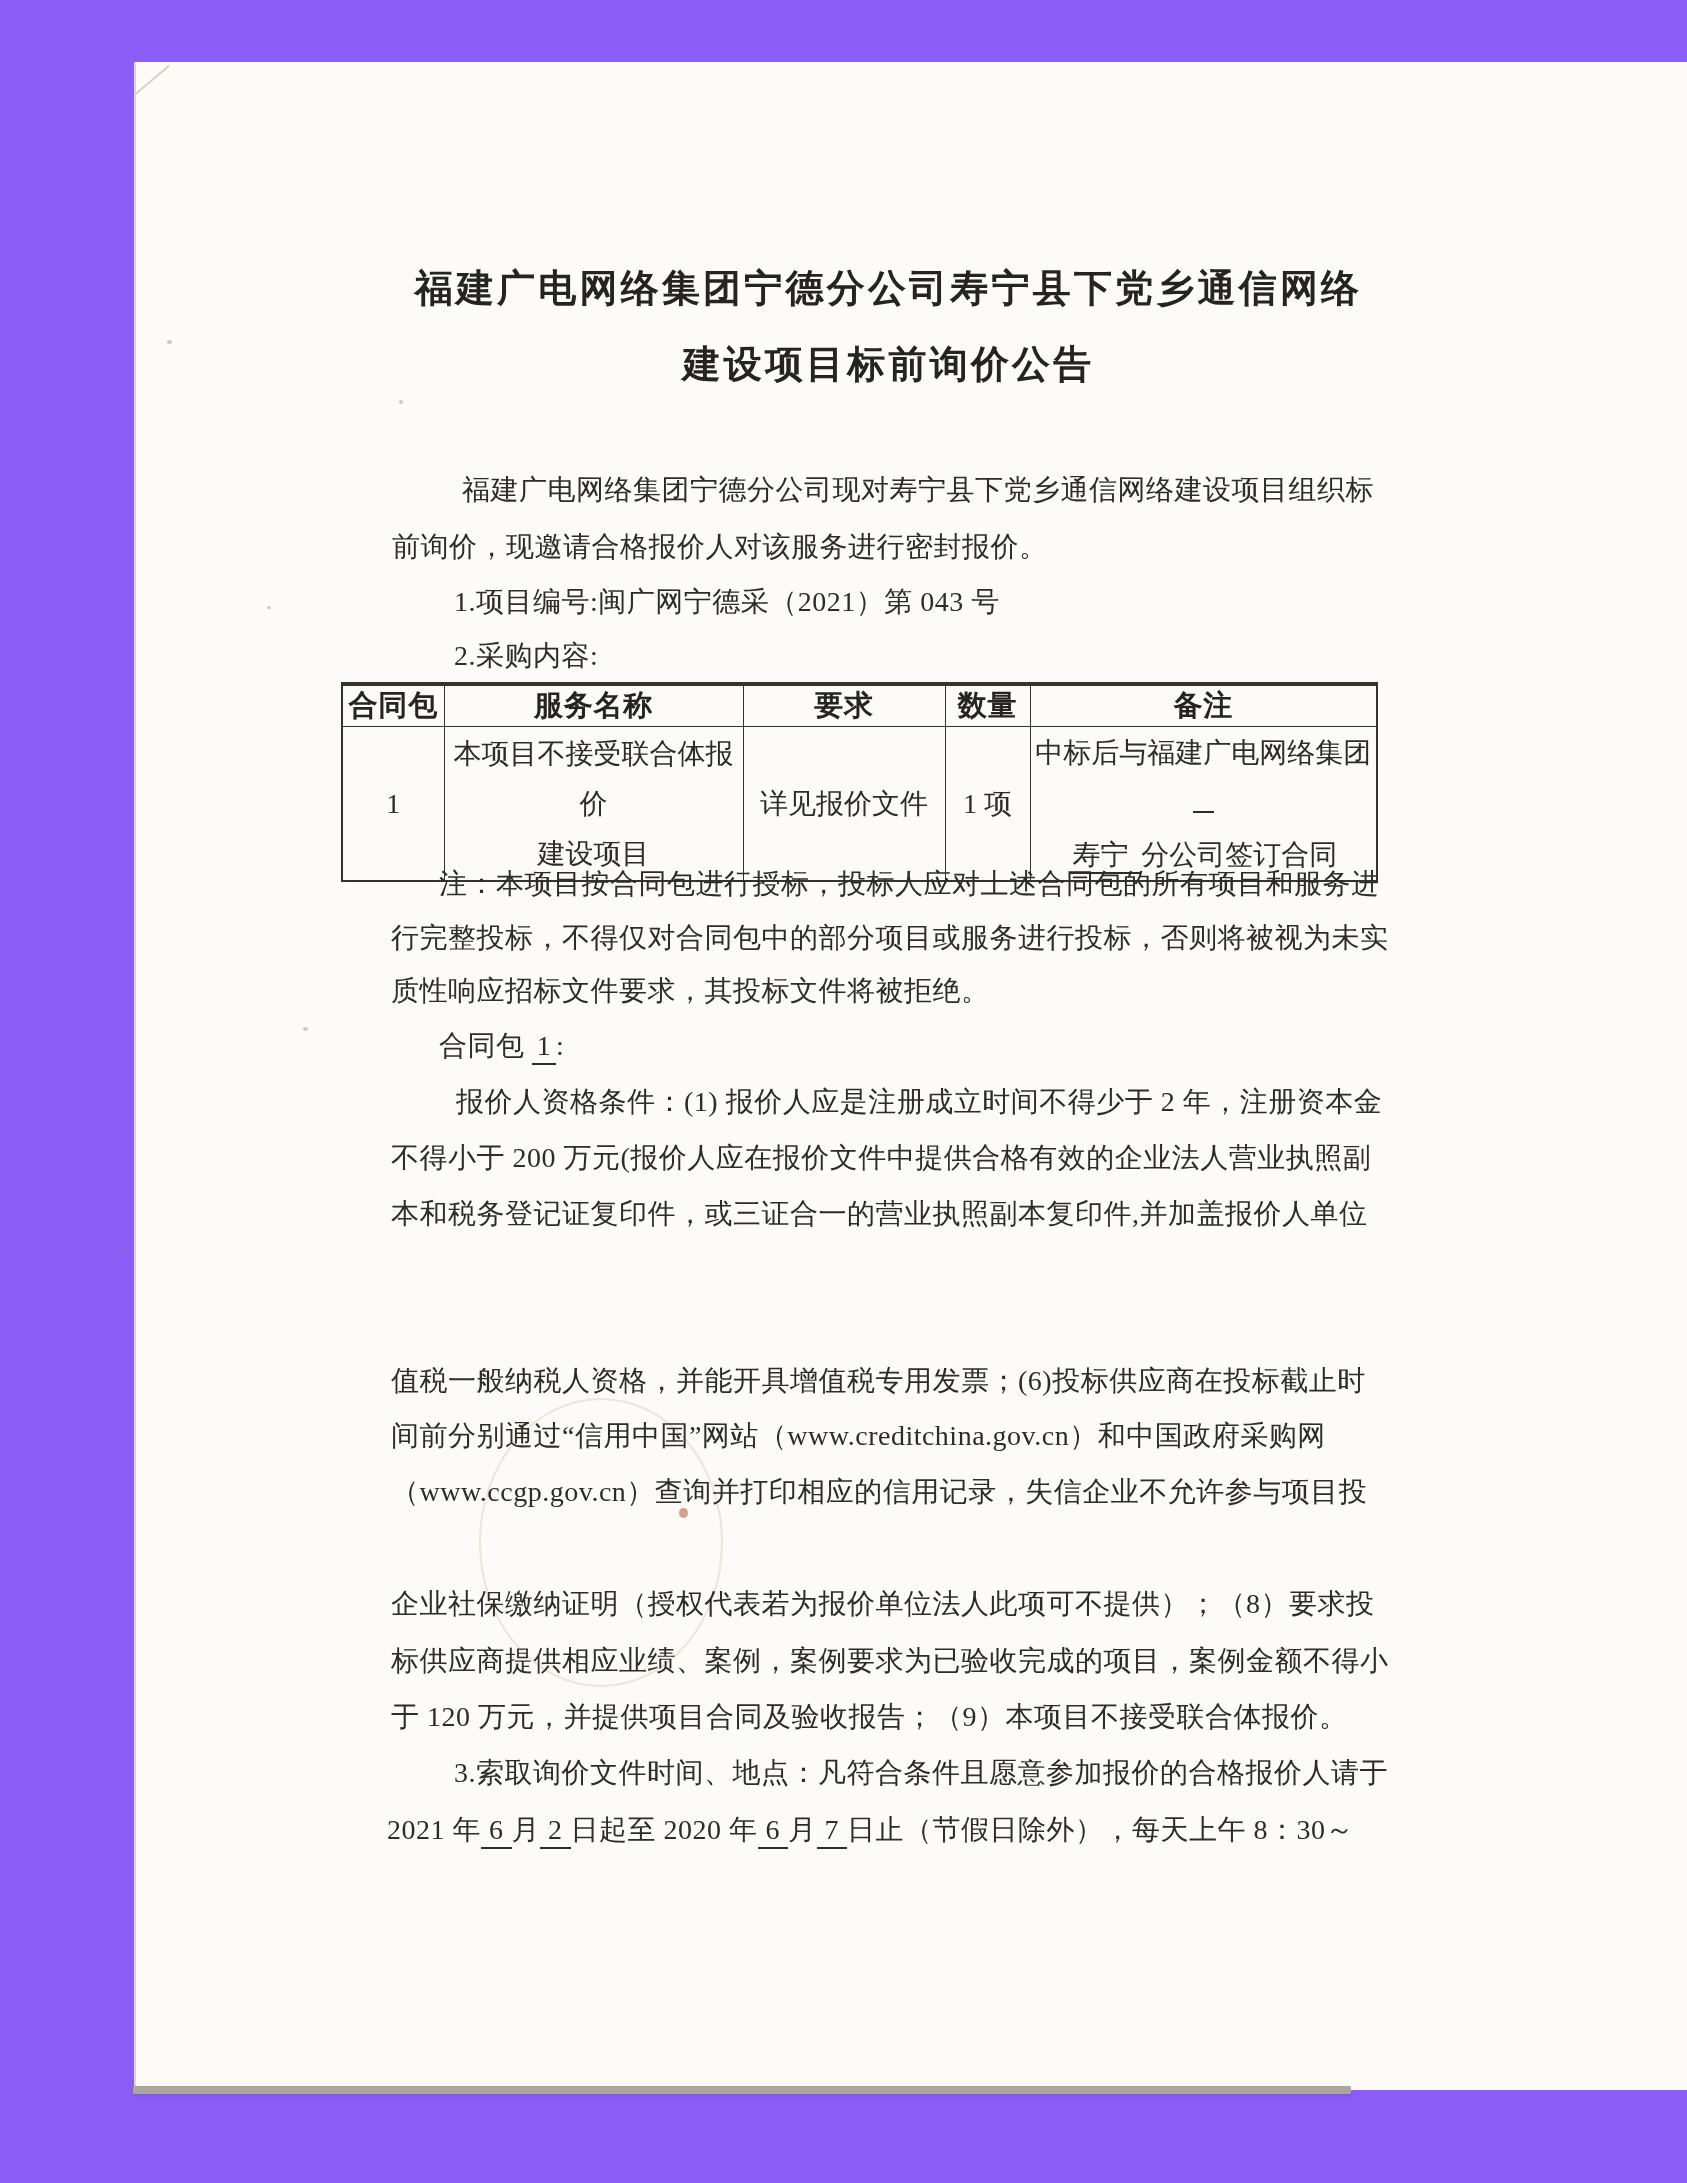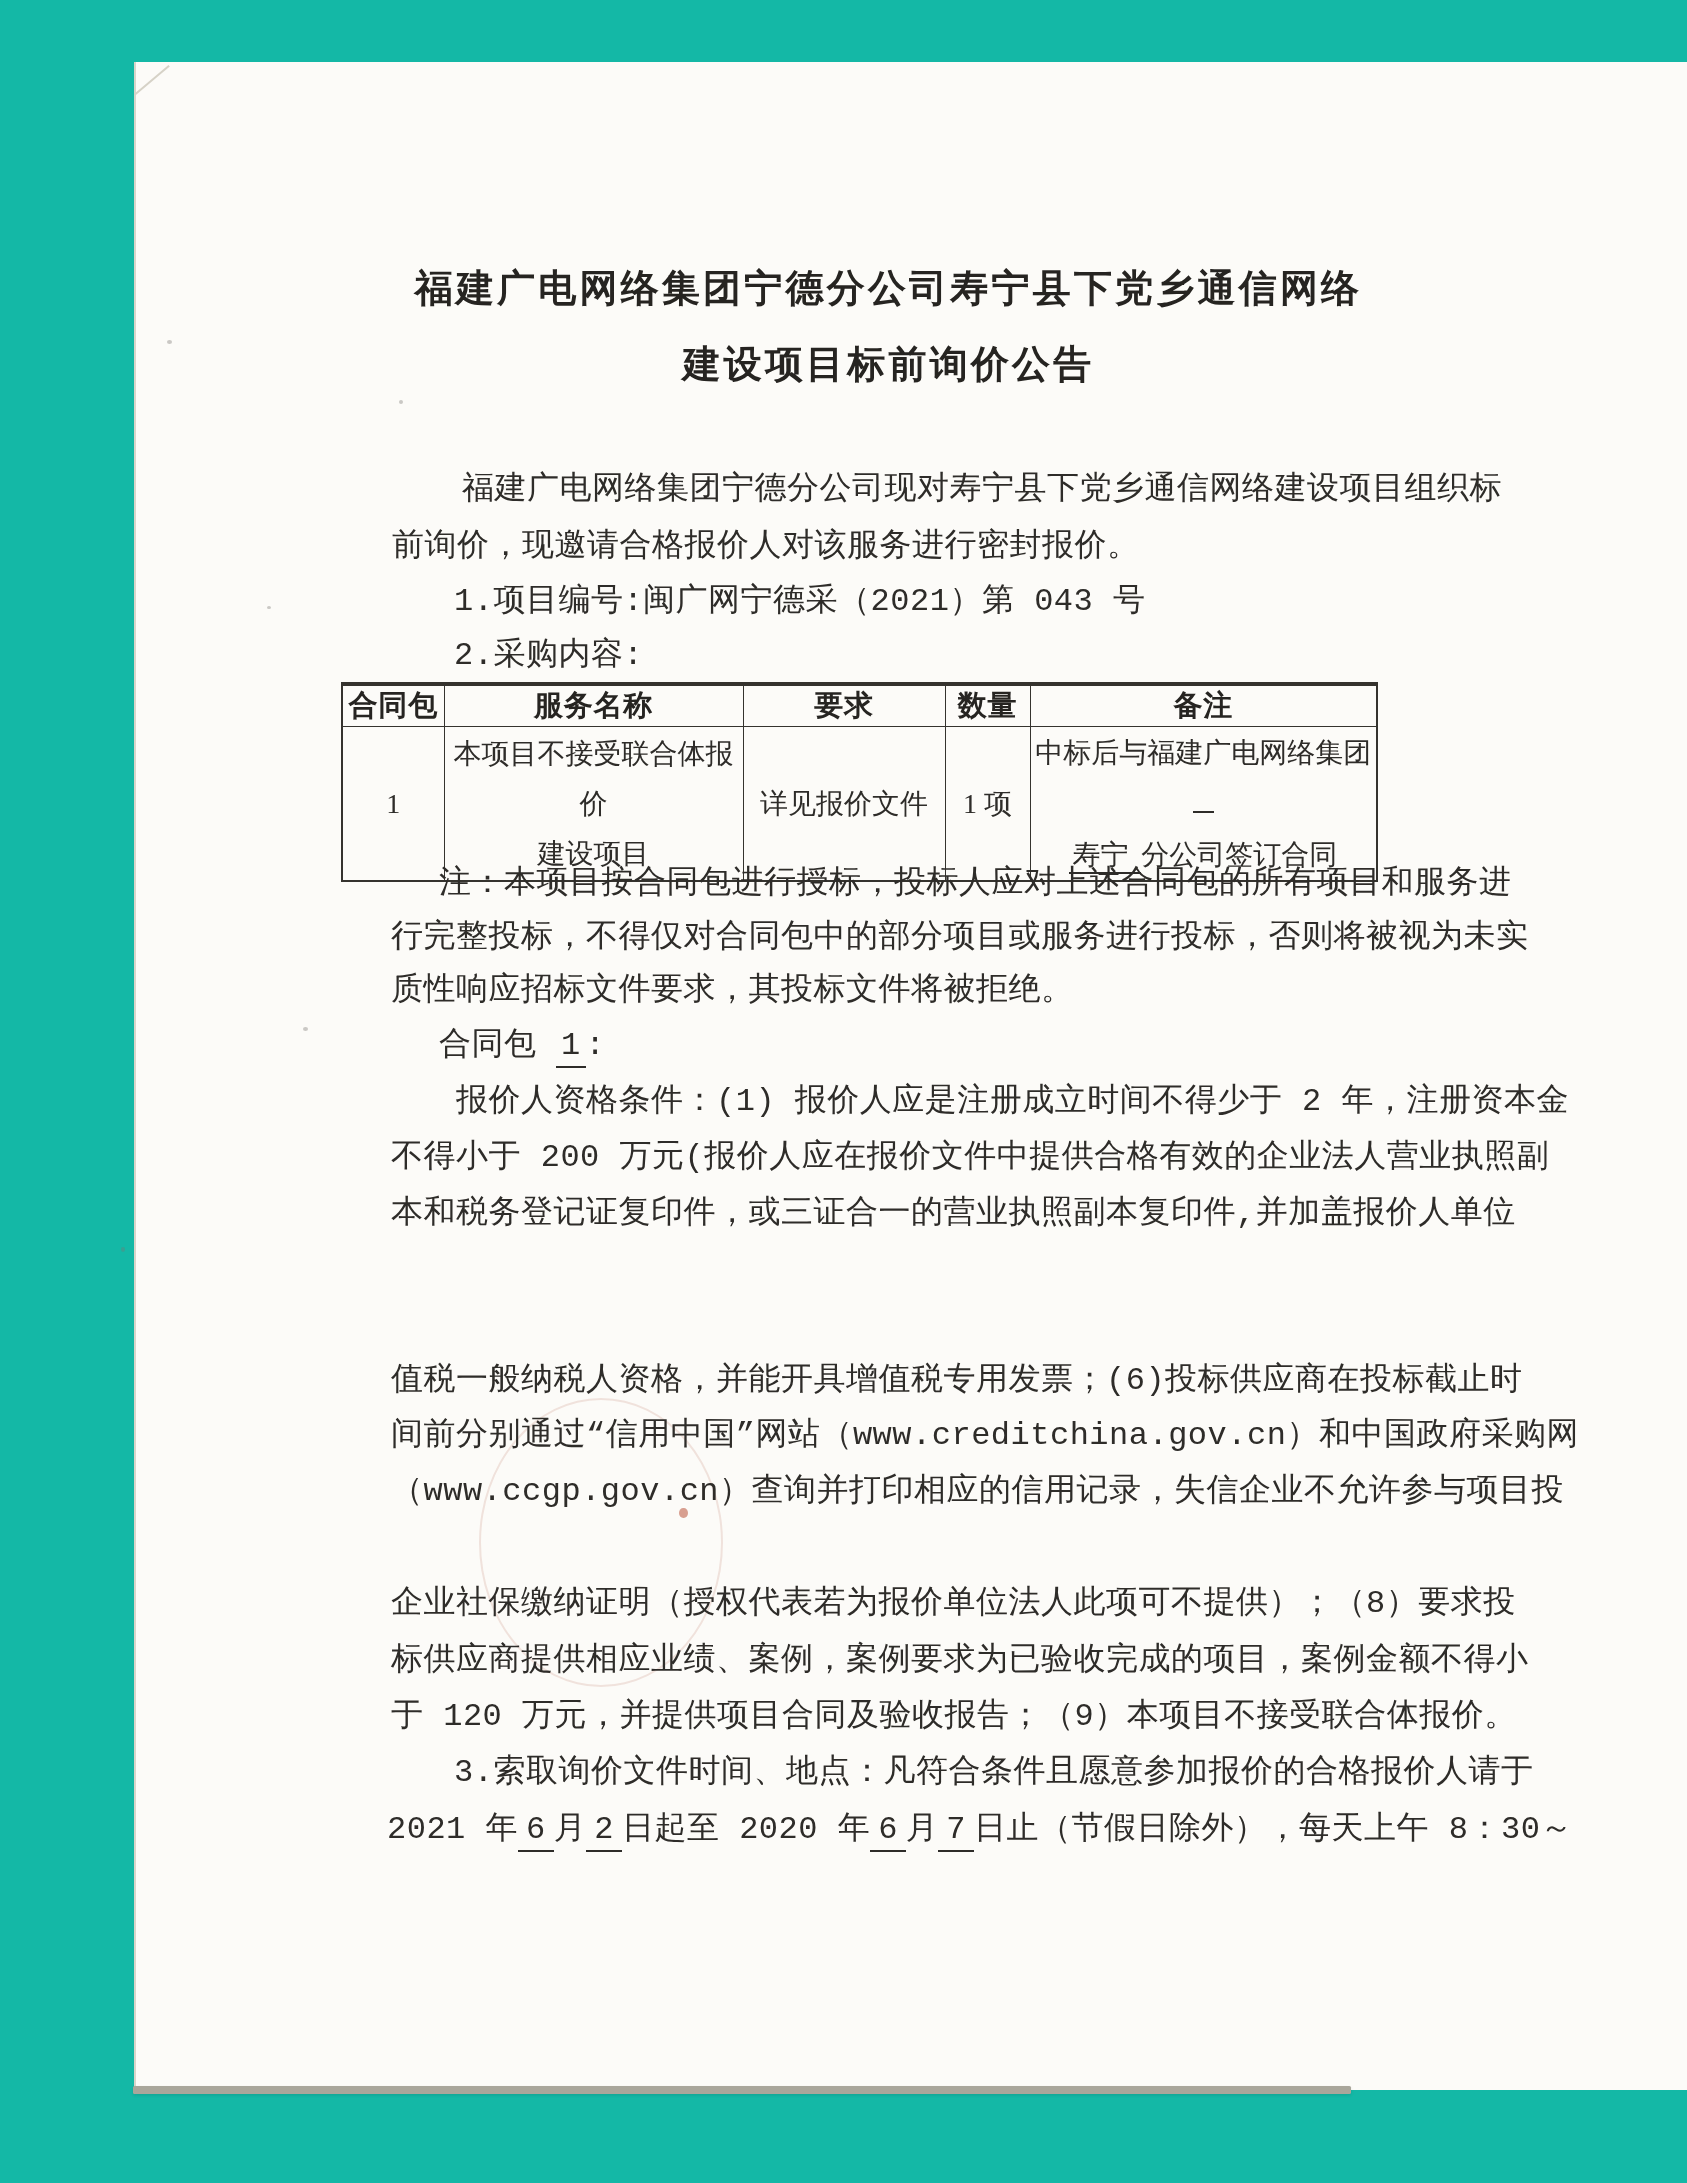--- a/index.html
+++ b/index.html
@@ -1,18 +1,18 @@
 <!DOCTYPE html>
 <html style="font-size:12.8px"><head>
 <meta charset="utf-8">
 <style>
   html,body { margin:0; padding:0; background:#ffffff; }
   #canvas {
     position:relative; width:1687px; height:2183px; overflow:hidden;
-    background:#14b8a6; font-family:"Liberation Serif","DejaVu Serif",serif;
+    background:#8b5cf6; font-family:"Liberation Serif","DejaVu Serif",serif;
     color:#2e2c29;
   }
   .page {
     position:absolute; left:136px; top:62px; width:1551px; height:2028px;
     background:#fcfbf8;
   }
   .page-edge-left {
     position:absolute; left:134px; top:62px; width:2.4px; height:2028px;
     background:#d9d5ca;
   }
@@ -33,22 +33,22 @@
     position:absolute; left:679px; top:1508px; width:8.8px; height:10.4px;
     background:rgba(186,84,58,0.55); border-radius:50%;
   }
   .doc-title {
     position:absolute; left:136px; width:1505px; text-align:center;
     font-family:"Liberation Sans","DejaVu Sans",sans-serif; font-weight:700;
     font-size:38px; letter-spacing:3.2px; line-height:45px; color:#262421;
     white-space:nowrap;
   }
   .line {
-    position:absolute; white-space:nowrap; font-size:32px; letter-spacing:0.5px;
-    line-height:40px; color:#2e2c29;font-family:Liberation Mono, monospace;
+    position:absolute; white-space:nowrap; font-size:28px; letter-spacing:0.5px;
+    line-height:40px; color:#2e2c29;
   }
   .u { border-bottom:2.4px solid #2e2c29; padding:0 8px 1.6px 8px; }
   .u-name { border-bottom:2.4px solid #2e2c29; padding:0 12.8px 2.4px 3.2px; }
   .u-blank { display:inline-block; width:21px; height:0.95em; border-bottom:2.4px solid #2e2c29; }
   table.proc {
     position:absolute; left:341px; top:682px; width:1033px;
     border-collapse:collapse; table-layout:fixed;
     border:2.4px solid #35332e; border-top-width:4px;
   }
   table.proc th, table.proc td {

